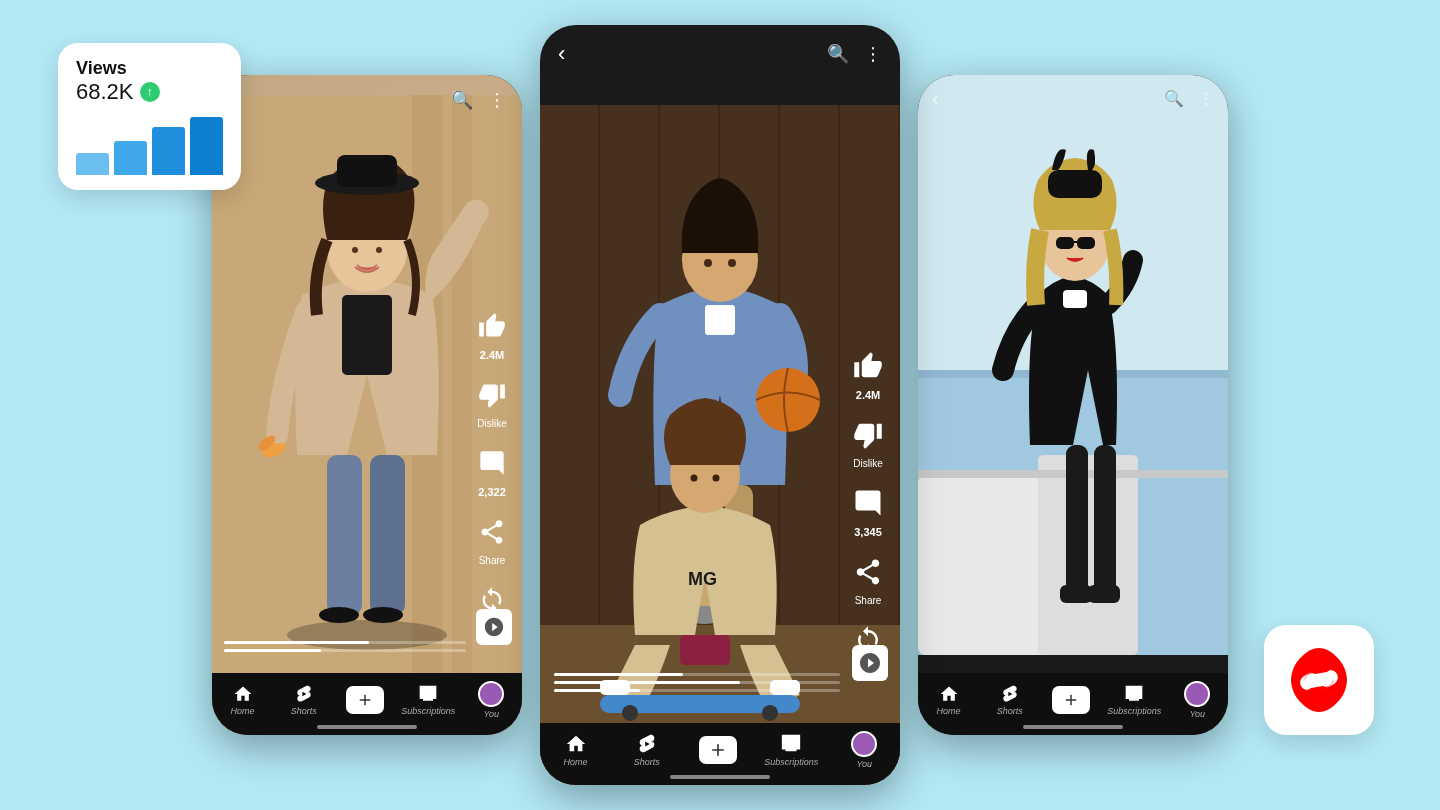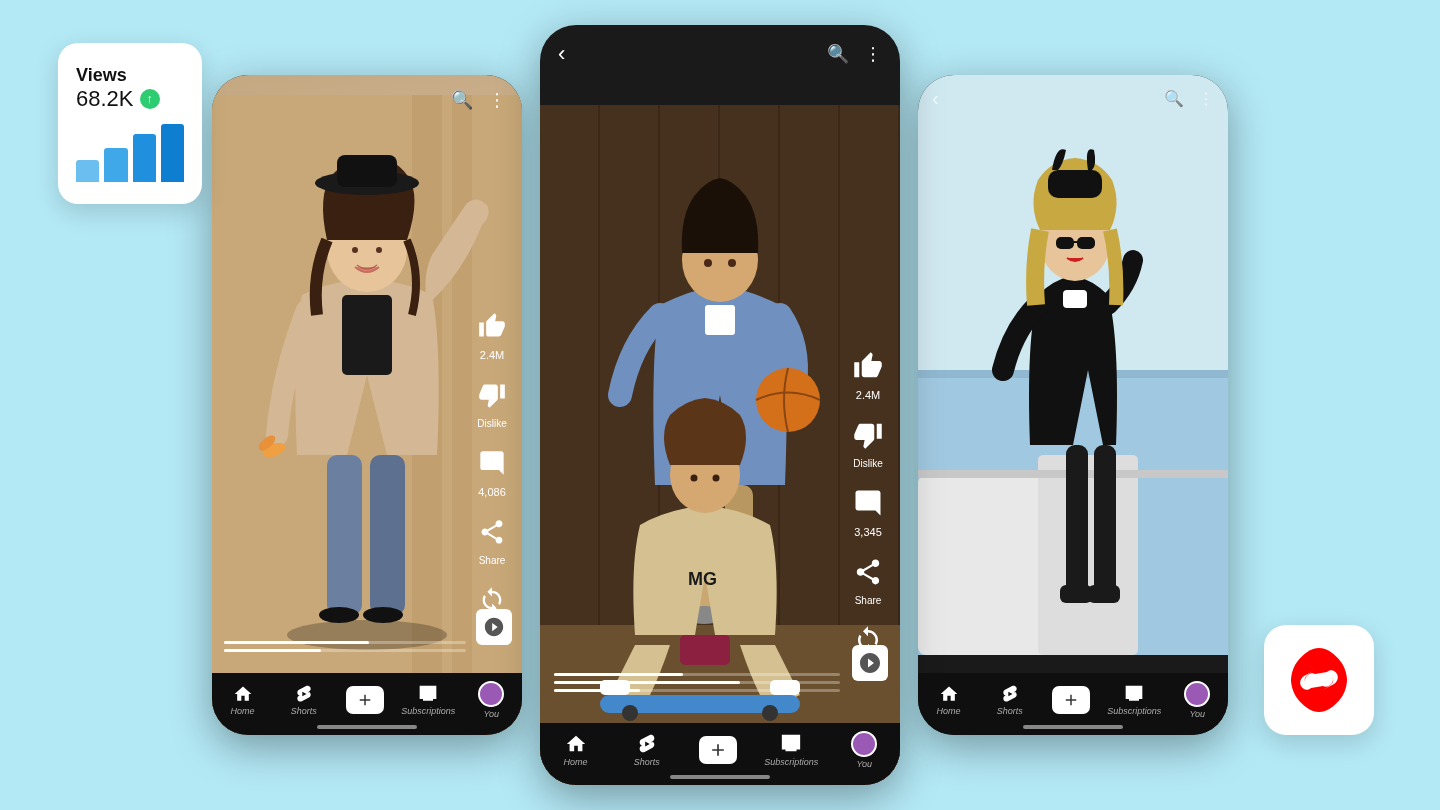--- a/index.html
+++ b/index.html
@@ -108,21 +108,21 @@
       justify-content: center;
     }
     .action-label {
       color: white;
       font-size: 10px;
       text-align: right;
     }
     .action-count {
       color: white;
       font-size: 11px;
-      font-weight: 400;
+      font-weight: 700;
       text-align: left;
     }
 
     
     .bottom-nav {
       position: absolute;
       bottom: 0;
       left: 0;
       right: 0;
       background: #0f0f0f;
@@ -199,24 +199,24 @@
       z-index: 11;
     }
 
     
     .widget-views {
       position: absolute;
       top: 28px;
       left: 28px;
       background: white;
       border-radius: 20px;
-      padding: 22px 18px;
+      padding: 15px 18px;
       box-shadow: 0 8px 24px rgba(0,0,0,0.15);
       z-index: 20;
-      width: 144px;
+      width: 183px;
     }
     .widget-title {
       font-size: 18px;
       font-weight: bold;
       color: #111;
     }
     .widget-count {
       font-size: 22px;
       font-weight: normal;
       color: #111;
@@ -368,21 +368,21 @@
               </svg>
           </div>
           <div class="action-label">Dislike</div>
         </div>
         <div class="action-btn">
           <div class="action-icon-wrap">
             <svg width="28" height="28" viewBox="0 0 24 24" fill="white">
                 <path d="M21.99 4c0-1.1-.89-2-1.99-2H4c-1.1 0-2 .9-2 2v12c0 1.1.9 2 2 2h14l4 4-.01-18z"></path>
               </svg>
           </div>
-          <div class="action-count">4,086</div>
+          <div class="action-count">2,322</div>
         </div>
         <div class="action-btn">
           <div class="action-icon-wrap">
             <svg width="28" height="28" viewBox="0 0 24 24" fill="white">
                 <path d="M18 16.08c-.76 0-1.44.3-1.96.77L8.91 12.7c.05-.23.09-.46.09-.7s-.04-.47-.09-.7l7.05-4.11c.54.5 1.25.81 2.04.81 1.66 0 3-1.34 3-3s-1.34-3-3-3-3 1.34-3 3c0 .24.04.47.09.7L8.04 9.81C7.5 9.31 6.79 9 6 9c-1.66 0-3 1.34-3 3s1.34 3 3 3c.79 0 1.5-.31 2.04-.81l7.12 4.16c-.05.21-.08.43-.08.65 0 1.61 1.31 2.92 2.92 2.92 1.61 0 2.92-1.31 2.92-2.92s-1.31-2.92-2.92-2.92z"></path>
               </svg>
           </div>
           <div class="action-label">Share</div>
         </div>
         <div class="action-btn">

